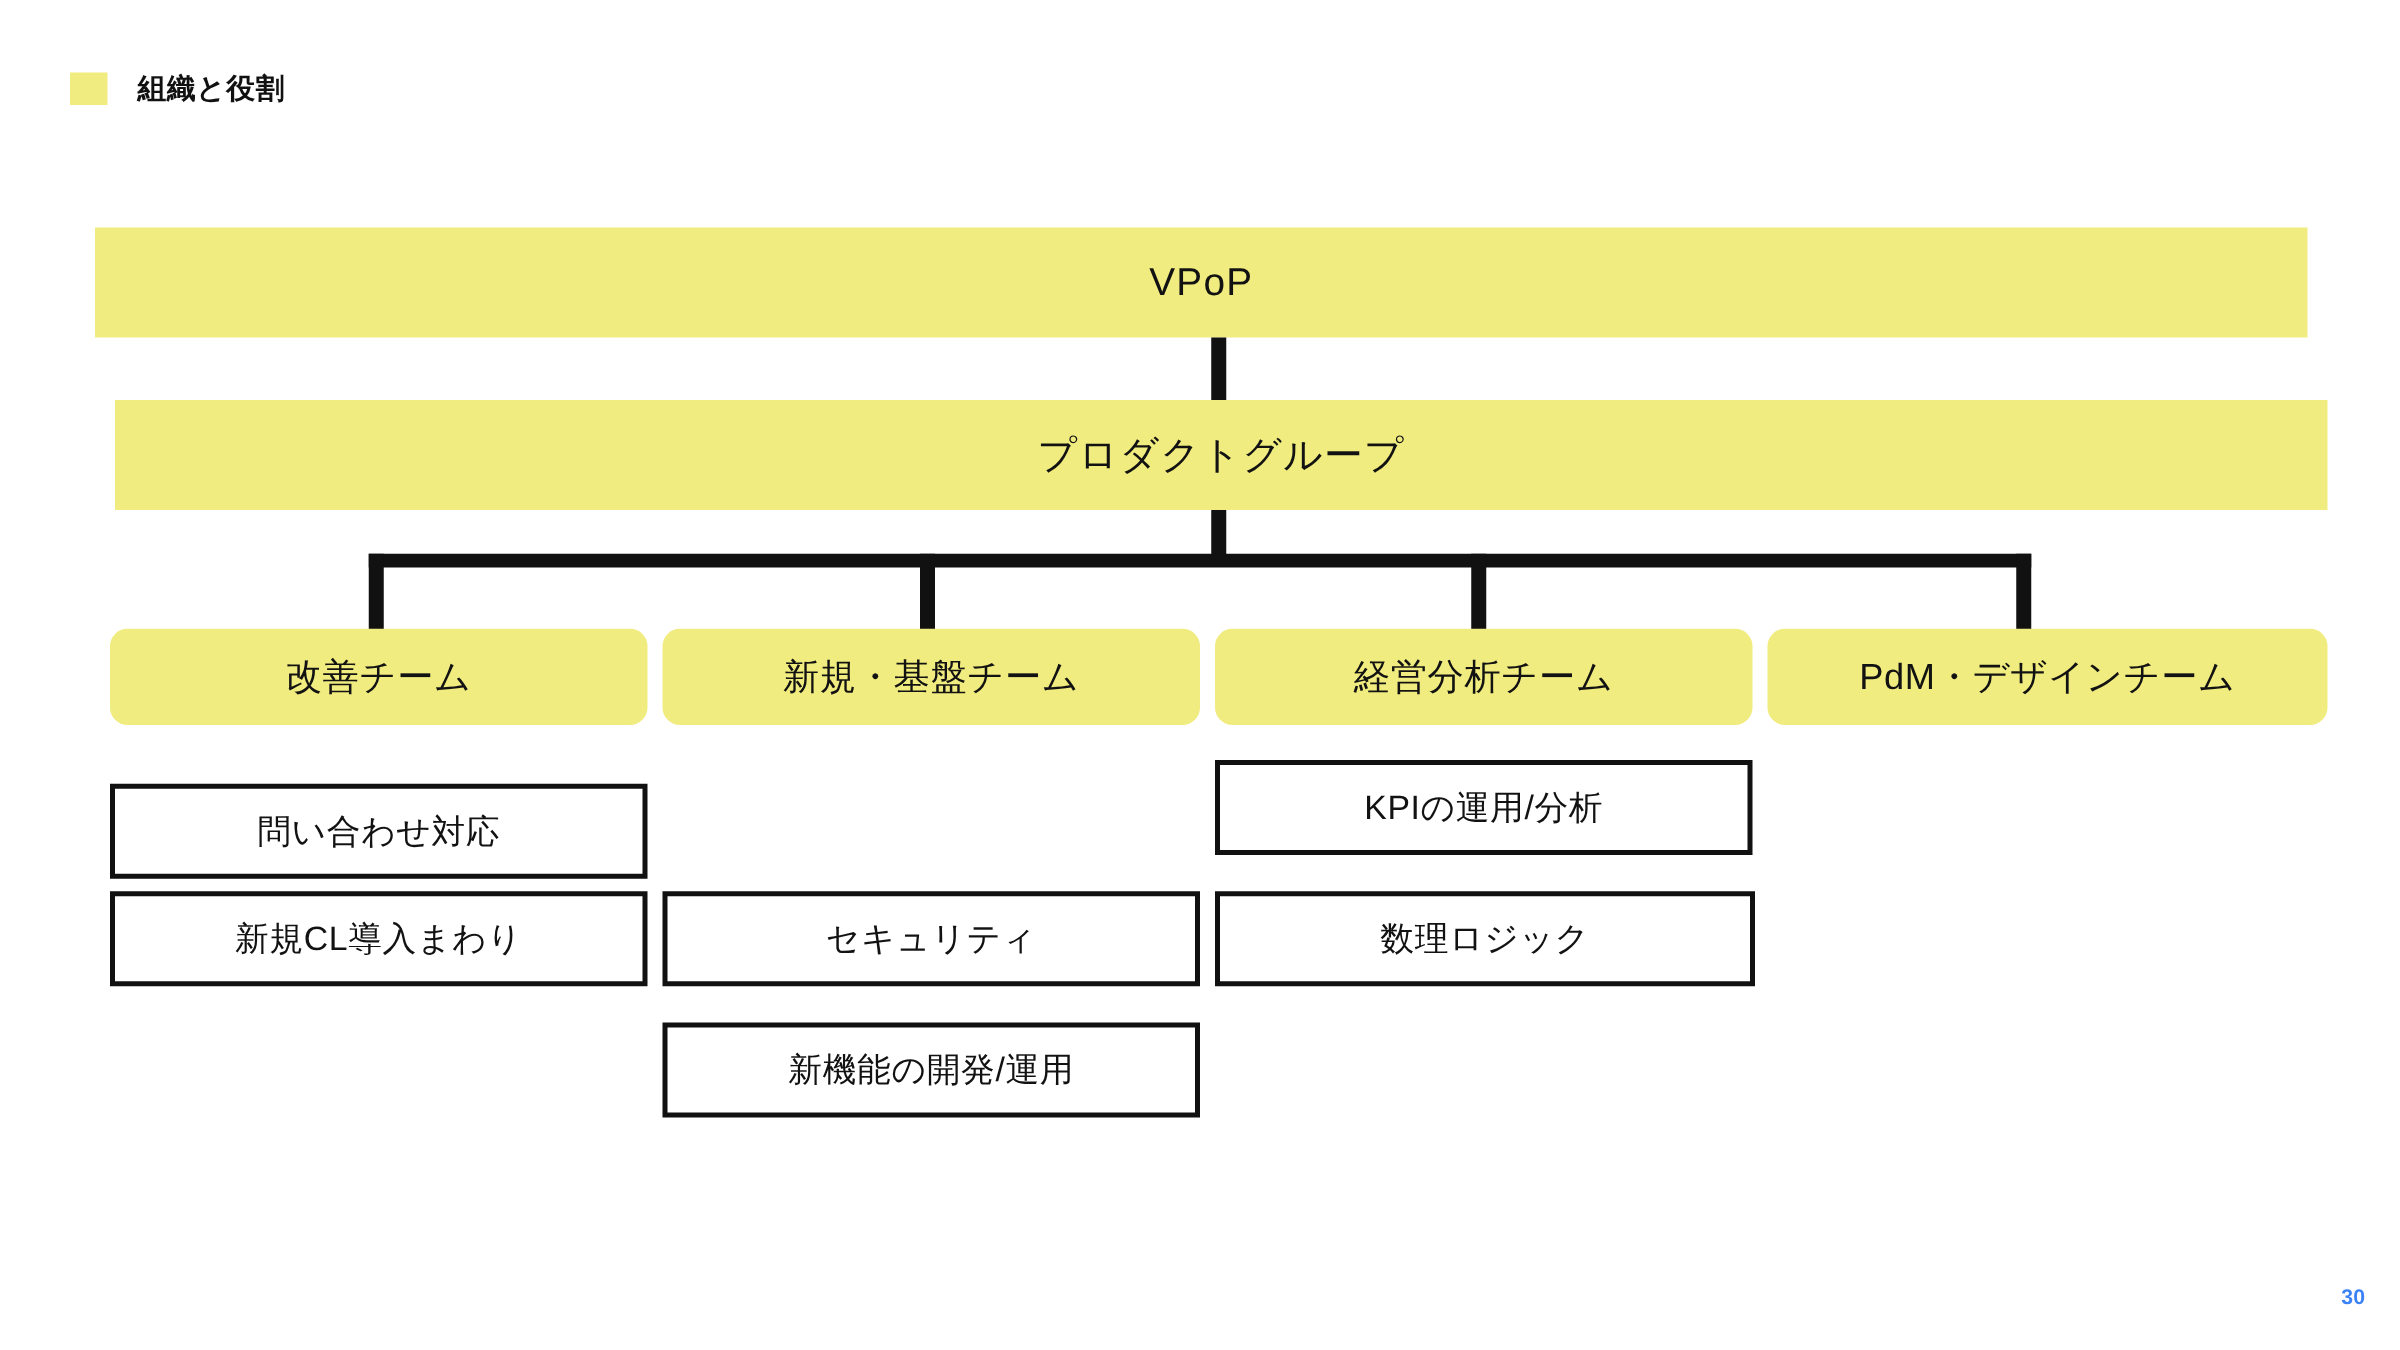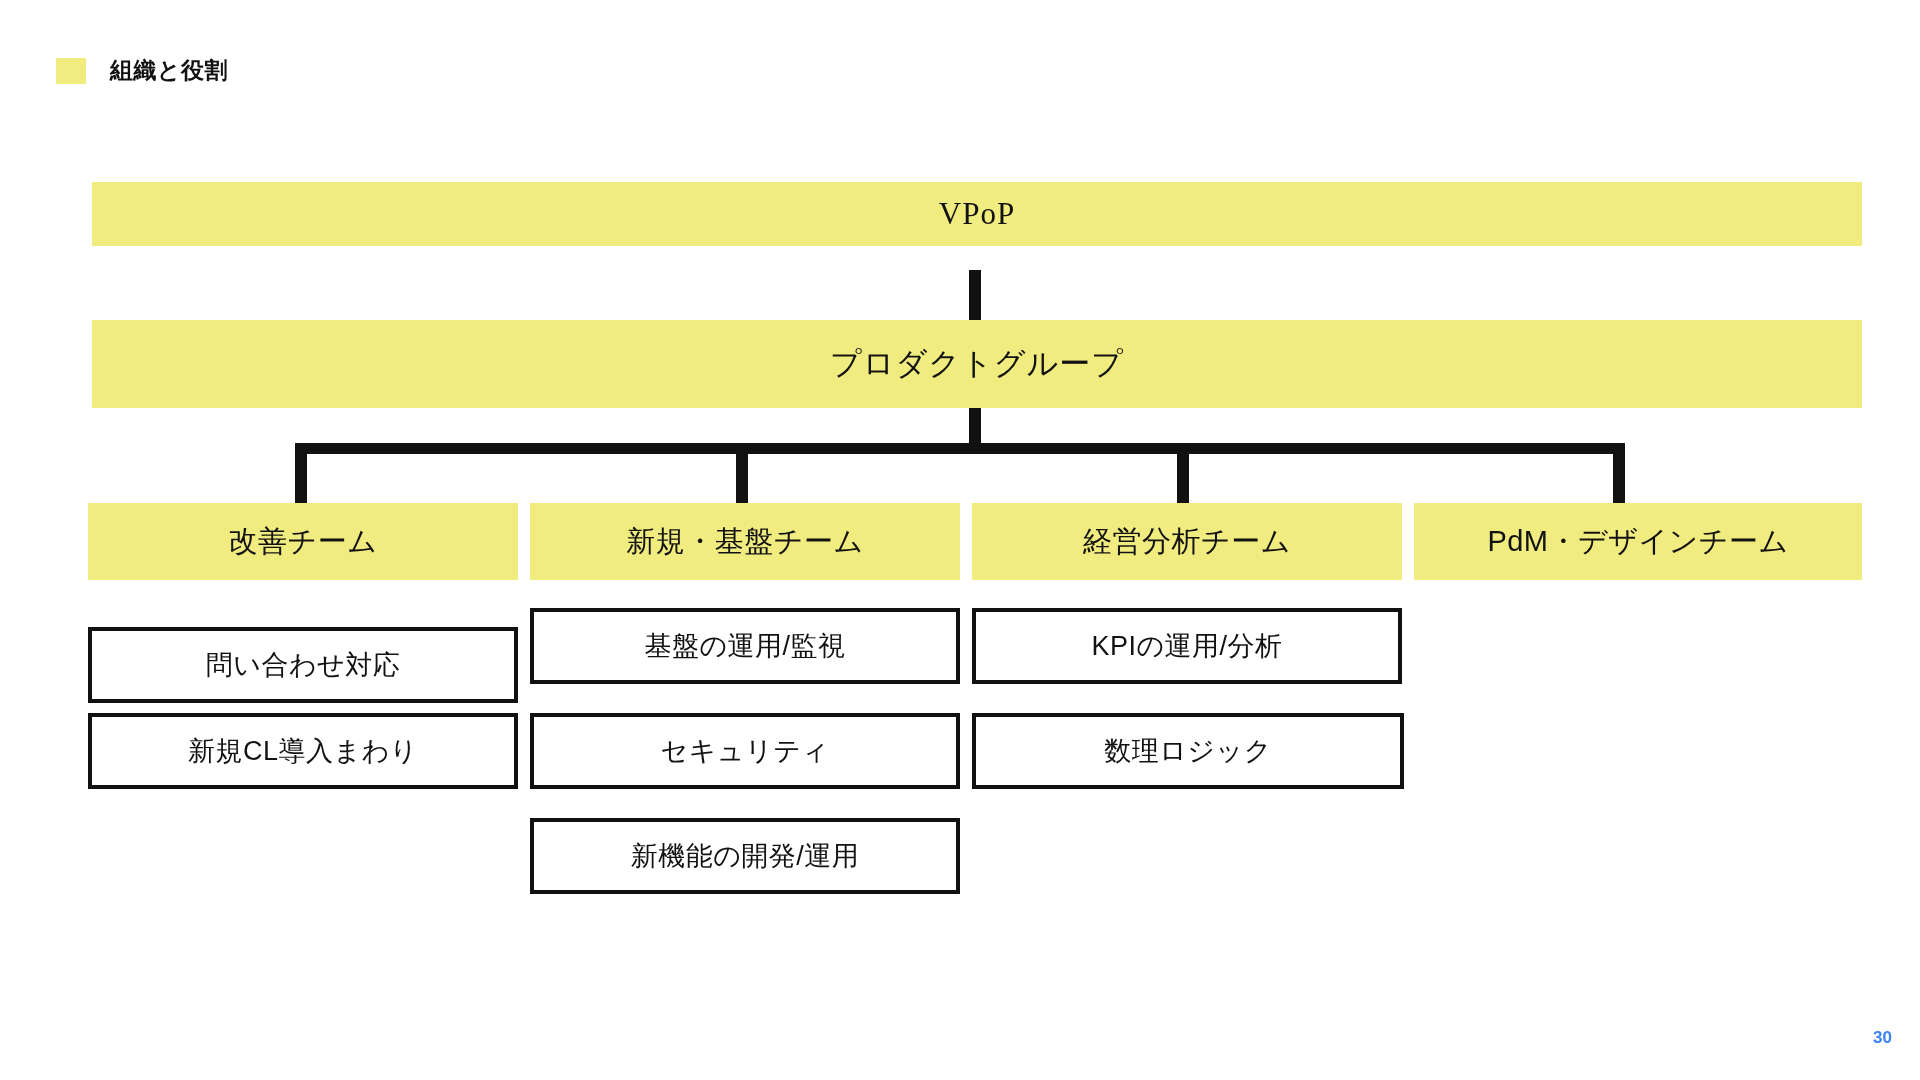--- a/index.html
+++ b/index.html
@@ -57,25 +57,24 @@
     box-sizing: border-box;
   }
   .band-label {
     font-size: 31px;
     font-weight: 400;
     color: #121212;
     letter-spacing: 1px;
     white-space: nowrap;
   }
   #band-vpop {
-    left: 92px;
+    left: 76px;
     top: 182px;
     width: 1770px;
-    height: 64px;
-    font-family: Liberation Serif, serif;
+    height: 88px;
   }
   #band-group {
     left: 92px;
     top: 320px;
     width: 1770px;
     height: 88px;
   }
 
   
   .conn {
@@ -109,20 +108,21 @@
   
   .team-box {
     position: absolute;
     background: #f1ec7f;
     display: flex;
     align-items: center;
     justify-content: center;
     box-sizing: border-box;
     top: 503px;
     height: 77px;
+    border-radius: 14px;
   }
   .team-label {
     font-size: 29px;
     font-weight: 400;
     color: #121212;
     letter-spacing: 0.5px;
     white-space: nowrap;
   }
 
   
@@ -194,23 +194,20 @@
     <span class="team-label">PdM・デザインチーム</span>
   </div>
 
   <div class="task-box" style="left:88px; top:608px; width:430px;margin-top:19px;">
     <span class="task-label">問い合わせ対応</span>
   </div>
   <div class="task-box" style="left:88px; top:713px; width:430px;">
     <span class="task-label">新規CL導入まわり</span>
   </div>
 
-  <div class="task-box" style="left:530px; top:608px; width:430px;">
-    <span class="task-label">基盤の運用/監視</span>
-  </div>
   <div class="task-box" style="left:530px; top:713px; width:430px;">
     <span class="task-label">セキュリティ</span>
   </div>
   <div class="task-box" style="left:530px; top:818px; width:430px;">
     <span class="task-label">新機能の開発/運用</span>
   </div>
 
   <div class="task-box" style="left:972px; top:608px; width:430px;">
     <span class="task-label">KPIの運用/分析</span>
   </div>

